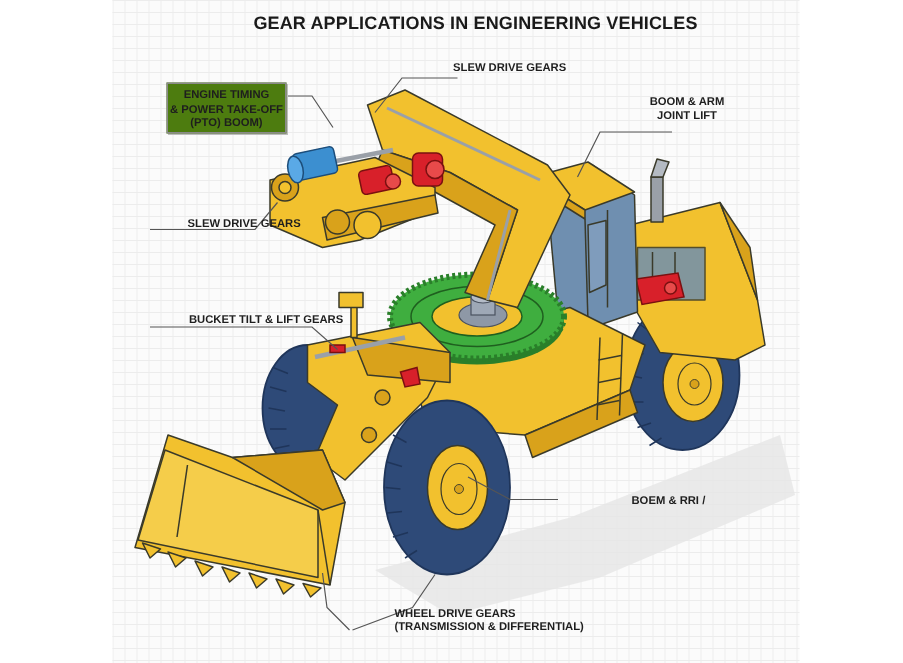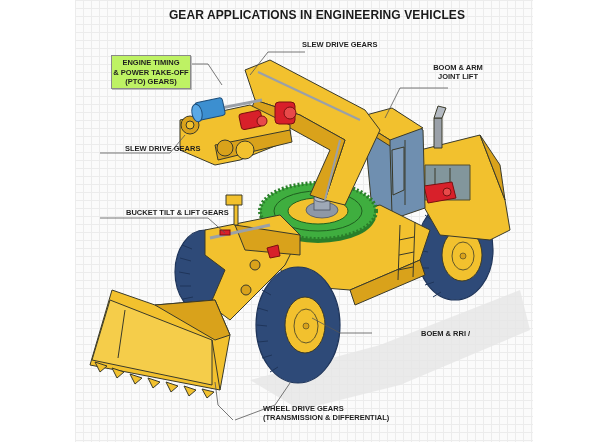--- a/index.html
+++ b/index.html
@@ -12,21 +12,21 @@
               linear-gradient(to right, #ececec 1px, transparent 1px),
               linear-gradient(to bottom, #ececec 1px, transparent 1px);
             background-size: 8px 8px; }
     svg.art { position: absolute; left: 0; top: 0; }
     .title { position: absolute; top: 8px; left: 16px; width: 602px; text-align: center;
              font-size: 12px; font-weight: bold; color: #1a1a1a; letter-spacing: 0.1px; }
     .label { position: absolute; font-size: 7.5px; font-weight: bold; color: #1e1e1e;
              line-height: 9px; white-space: nowrap; margin-left: 18px; }
     .label.center { text-align: center; }
     .boxlabel { position: absolute; left: 111px; top: 55px; width: 80px; height: 34px;
-                background: #bef264; border: 1px solid #8a8a8a;
+                background: #4d7c0f; border: 1px solid #8a8a8a;
                 box-shadow: 1px 1px 0 #bdbdbd; font-size: 7.5px; font-weight: bold;
                 color: #1e1e1e; text-align: center; line-height: 9.5px; padding-top: 2px;
                 box-sizing: border-box; }
   </style>
 </head>
 <body>
 
 <div class="canvas">
   <div class="grid"></div>
 
@@ -185,21 +185,21 @@
       <polyline points="233,420 218,405 215,382"></polyline>
       <polyline points="235,420 275,405 290,383"></polyline>
     </g>
   </svg>
 
   <div class="title">GEAR APPLICATIONS IN ENGINEERING VEHICLES</div>
 
   <div class="boxlabel">
     <div>ENGINE TIMING</div>
     <div>&amp; POWER TAKE-OFF</div>
-    <div>(PTO) GEARS)</div>
+    <div>(PTO) BOOM)</div>
   </div>
 
   <div class="label" style="left:284px; top:40px;">SLEW DRIVE GEARS</div>
 
   <div class="label center" style="left:405px; top:63px; width:70px;">
     <div>BOOM &amp; ARM</div>
     <div>JOINT LIFT</div>
   </div>
 
   <div class="label" style="left:107px; top:144px;">SLEW DRIVE GEARS</div>

